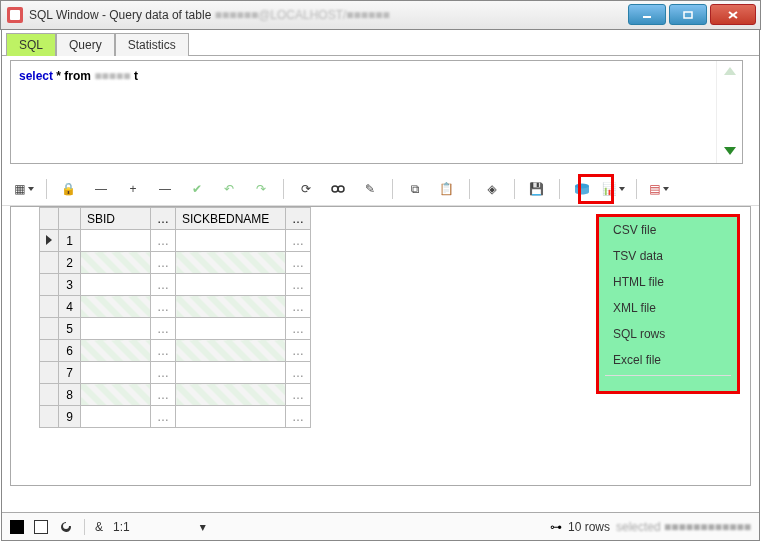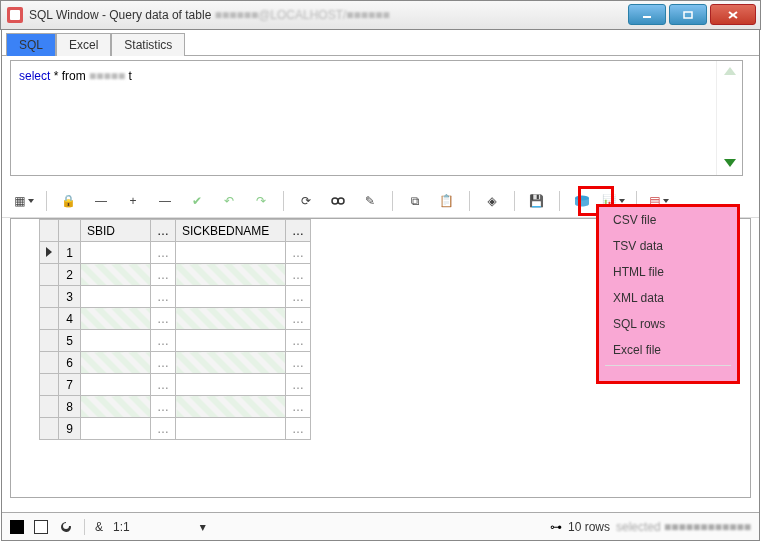--- a/index.html
+++ b/index.html
@@ -17,24 +17,24 @@
 .btn.max { background: linear-gradient(#7ec0ee,#3a8fbf); border-color:#2a7fa8; }
 .btn.close { background: linear-gradient(#e06c5a,#c43b2a); border-color:#a22; width:46px; }
 .btn svg { width:12px; height:10px; }
 
 
 .inner { position:absolute; left:1px; right:1px; top:30px; bottom:1px; border:1px solid #888; border-top:none; background:#fff; }
 
 
 .tabs { display:flex; align-items:flex-end; height:26px; border-bottom:1px solid #aaa; padding-left:4px; gap:0; }
 .tab { padding:4px 12px; border:1px solid #aaa; border-bottom:none; background:#f4f4f4; color:#333; margin-bottom:-1px; cursor:pointer; }
-.tab.active { background:#3b82f6; }
-
-
-.editor-wrap { border:1px solid #aaa; margin:4px 16px 0 8px; height:116px; position:relative; display:flex; }
+.tab.active { background:#bef264; }
+
+
+.editor-wrap { border:1px solid #aaa; margin:4px 16px 0 8px; height:104px; position:relative; display:flex;font-weight:bold; }
 .editor { flex:1; padding:6px 8px; font-family: Consolas, monospace; font-size:14px; white-space:pre; }
 .kw { color:#0000cc; }
 .editor .obscured { color:#bbb; filter: blur(1px); }
 .side-arrows { width:26px; border-left:1px solid #eee; display:flex; flex-direction:column; justify-content:flex-start; align-items:center; padding-top:6px; gap:18px; }
 .arrow-up { width:0; height:0; border-left:6px solid transparent; border-right:6px solid transparent; border-bottom:8px solid #8b8; opacity:.4; }
 .arrow-down { width:0; height:0; border-left:6px solid transparent; border-right:6px solid transparent; border-top:8px solid #2a8a2a; margin-top:auto; margin-bottom:8px; }
 
 
 .toolbar { height:34px; display:flex; align-items:center; padding:0 10px; gap:8px; border-bottom:1px solid #ddd; margin-top:8px; position:relative; }
 .tb-btn { width:24px; height:24px; display:flex; align-items:center; justify-content:center; color:#444; cursor:pointer; }
@@ -52,21 +52,21 @@
 .grid th.rownum { width:22px; background:#f0f0f0; text-align:center; }
 .grid td.rowmark { width:18px; background:#f0f0f0; text-align:center; }
 .grid td.num { width:22px; background:#f0f0f0; text-align:center; }
 .grid td.cell { width:70px; }
 .grid td.cell2 { width:110px; }
 .grid td.dots { width:18px; color:#888; text-align:center; }
 .grid tr.pixely td.cell, .grid tr.pixely td.cell2 { background: repeating-linear-gradient(45deg,#e6f2e6,#e6f2e6 6px,#f4f4f4 6px,#f4f4f4 12px); }
 .rowmark-arrow { width:0; height:0; border-top:5px solid transparent; border-bottom:5px solid transparent; border-left:6px solid #333; display:inline-block; }
 
 
-.export-menu { position:absolute; left:596px; top:204px; width:144px; height:180px; border:3px solid #e00; background:#f9a8d4; z-index:10; }
+.export-menu { position:absolute; left:596px; top:214px; width:144px; height:180px; border:3px solid #e00; background:#86efac; z-index:10; }
 .export-menu .item { padding:6px 14px; color:#333; cursor:pointer; }
 .export-menu .sep { height:1px; background:#ddd; margin:2px 6px; }
 
 
 .statusbar { position:absolute; bottom:0; left:0; right:0; height:28px; border-top:1px solid #aaa; display:flex; align-items:center; padding:0 8px; gap:10px; background:#fafafa; }
 .sb-block { width:14px; height:14px; background:#000; }
 .sb-refresh { width:16px; height:16px; }
 .sb-sep { width:1px; height:16px; background:#ccc; }
 .sb-text { color:#333; }
 .sb-right { margin-left:auto; display:flex; align-items:center; gap:6px; }
@@ -97,21 +97,21 @@
           <line x1="10" y1="2" x2="2" y2="8" stroke="#fff" stroke-width="2"></line>
         </svg>
       </div>
   </div>
 </div>
 
 <div class="inner">
 
   <div class="tabs">
     <div class="tab active">SQL</div>
-    <div class="tab">Excel</div>
+    <div class="tab">Query</div>
     <div class="tab">Statistics</div>
   </div>
 
   <div class="editor-wrap">
     <div class="editor"><span class="kw">select</span><span> * from </span><span class="kw obscured">■■■■■</span><span> t</span></div>
     <div class="side-arrows">
       <div class="arrow-up"></div>
       <div class="arrow-down"></div>
     </div>
   </div>
@@ -269,17 +269,17 @@
       <span class="faded">selected ■■■■■■■■■■■■</span>
     </div>
   </div>
 
 </div>
 
 <div class="export-menu">
   <div class="item">CSV file</div>
   <div class="item">TSV data</div>
   <div class="item">HTML file</div>
-  <div class="item">XML data</div>
+  <div class="item">XML file</div>
   <div class="item">SQL rows</div>
   <div class="item">Excel file</div>
   <div class="sep"></div>
 </div>
 
 </body></html>

